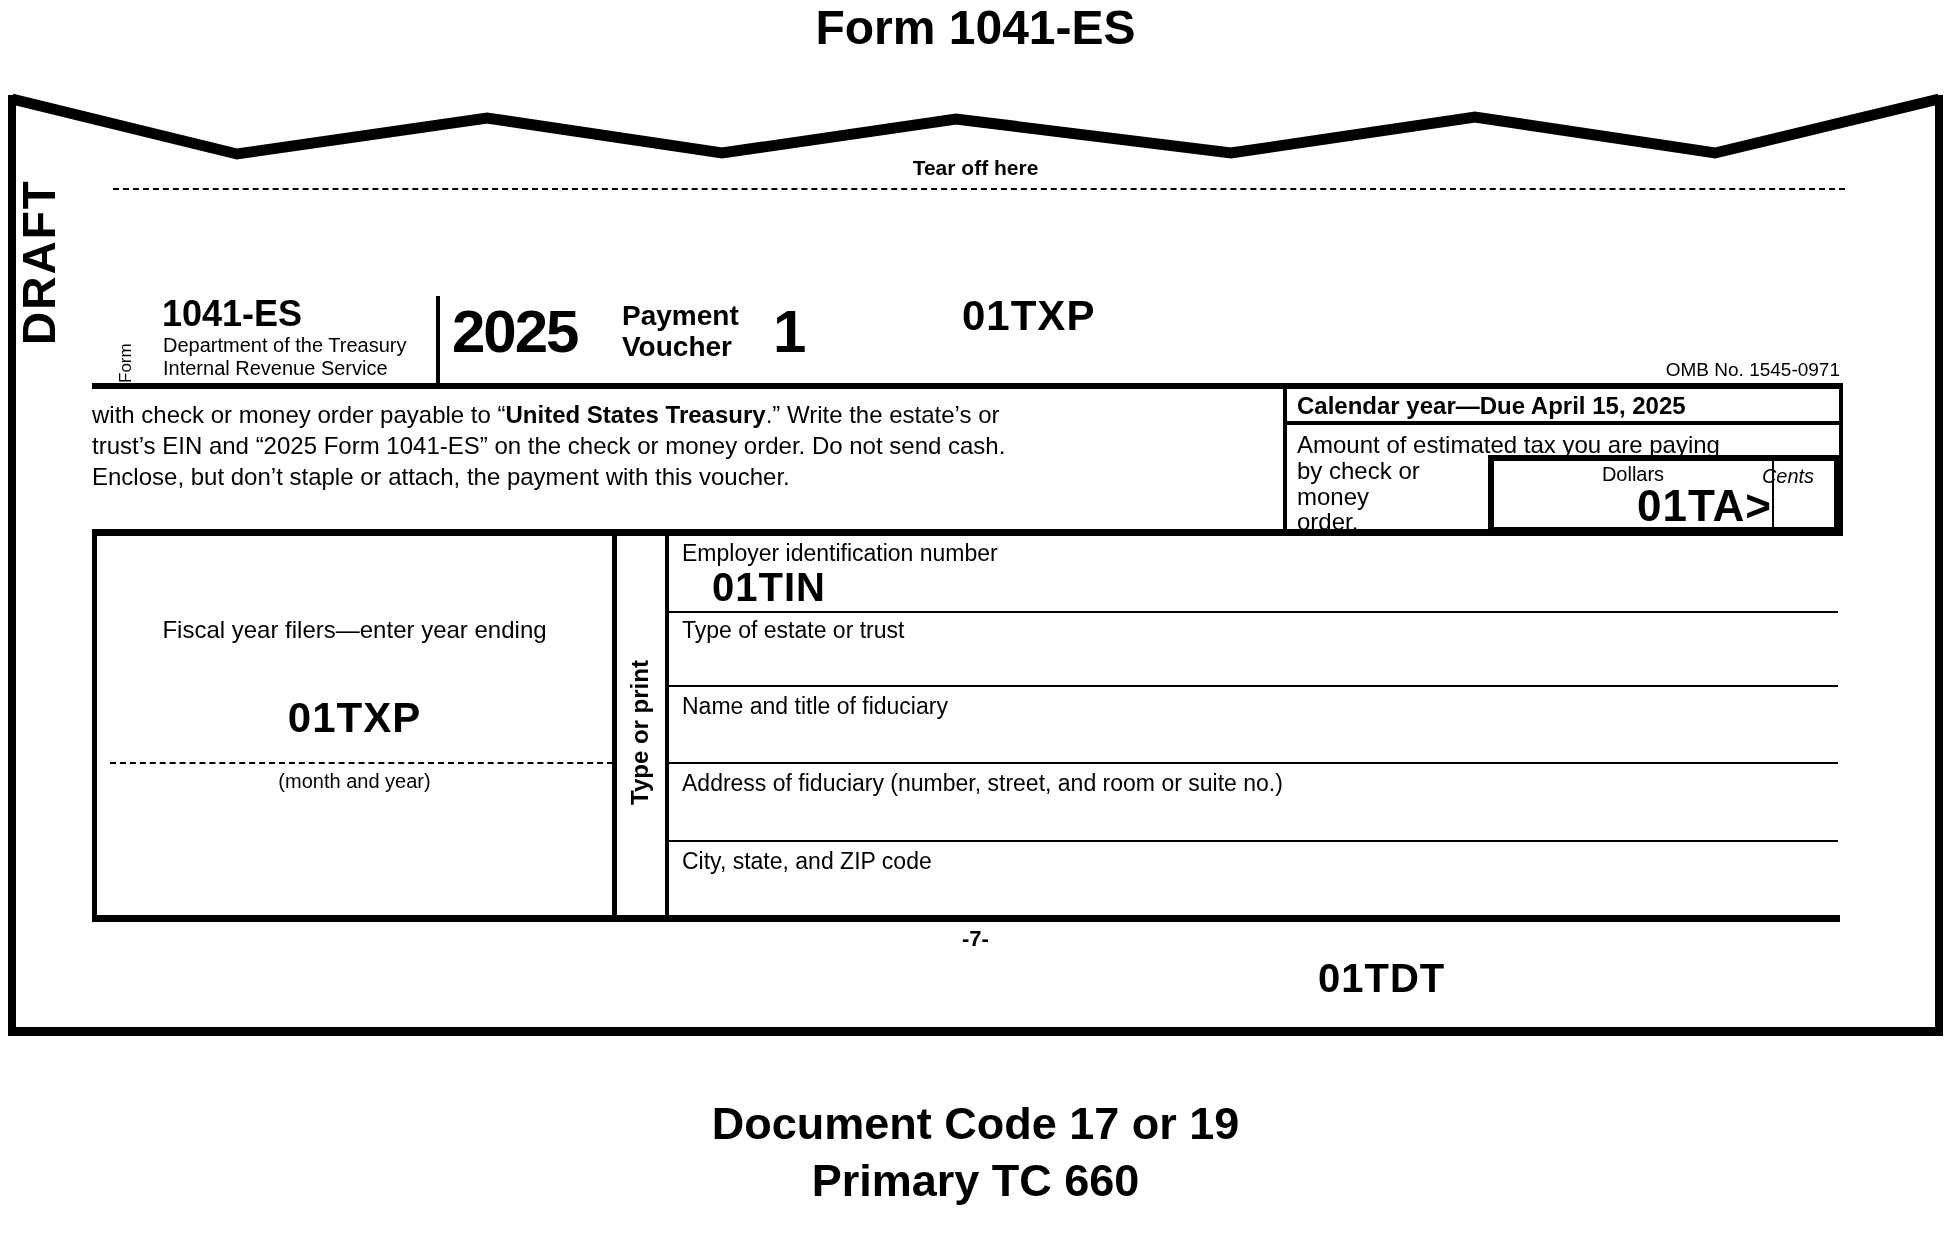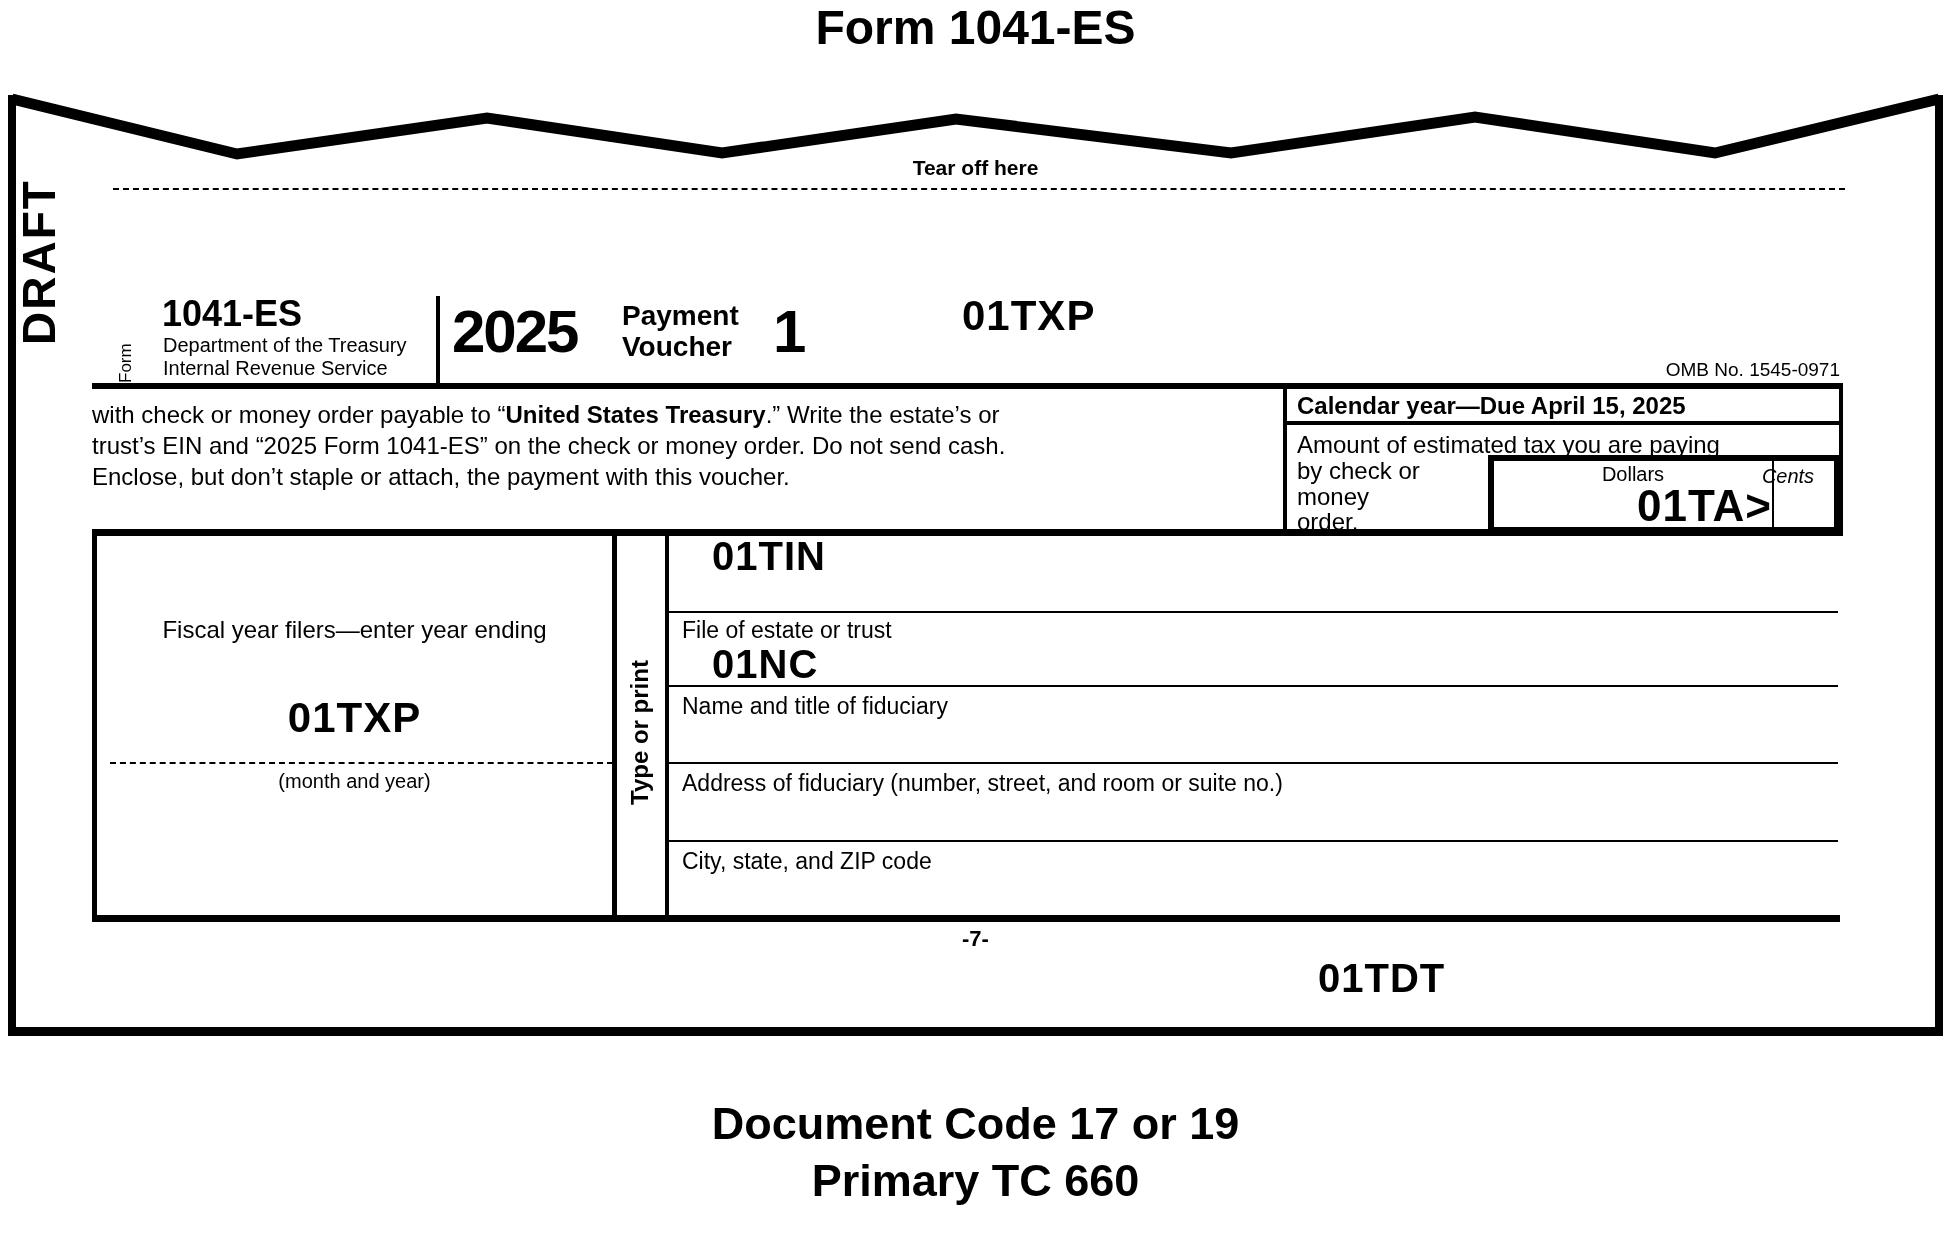--- a/index.html
+++ b/index.html
@@ -80,25 +80,25 @@
 <div class="abs rule" style="left:668px;top:840px;width:1170px;height:2px;"></div>
 
 <div class="abs" style="left:97px;top:616px;width:515px;text-align:center;font-size:24px;">Fiscal year filers—enter year ending</div>
 <div class="abs bigcode" style="left:97px;top:694px;width:515px;text-align:center;font-size:42px;">01TXP</div>
 <div class="abs dashed" style="left:110px;top:762px;width:503px;"></div>
 <div class="abs" style="left:97px;top:770px;width:515px;text-align:center;font-size:20px;">(month and year)</div>
 
 <div class="abs vtext b" style="left:626px;top:640px;height:165px;font-size:24px;">Type or print</div>
 
 <div class="abs" style="left:670px;top:536px;width:1168px;height:75px;">
+  <div class="fieldlabel" style="padding:4px 0 0 12px;">Employer identification number</div>
   <div class="bigcode" style="padding-left:42px;font-size:40px;margin-top:-2px;">01TIN</div>
 </div>
 <div class="abs" style="left:670px;top:613px;width:1168px;height:72px;">
-  <div class="fieldlabel" style="padding:4px 0 0 12px;">File of estate or trust</div>
-  <div class="bigcode" style="padding-left:42px;font-size:40px;margin-top:-2px;">01NC</div>
+  <div class="fieldlabel" style="padding:4px 0 0 12px;">Type of estate or trust</div>
 </div>
 <div class="abs" style="left:670px;top:687px;width:1168px;height:75px;">
   <div class="fieldlabel" style="padding:6px 0 0 12px;">Name and title of fiduciary</div>
   <div class="bigcode" style="padding-left:42px;font-size:40px;"></div>
 </div>
 <div class="abs" style="left:670px;top:764px;width:1168px;height:56px;">
   <div class="fieldlabel" style="padding:6px 0 0 12px;">Address of fiduciary (number, street, and room or suite no.)</div>
   <div class="bigcode" style="padding-left:42px;font-size:40px;"></div>
 </div>
 <div class="abs" style="left:670px;top:842px;width:1168px;height:73px;">

